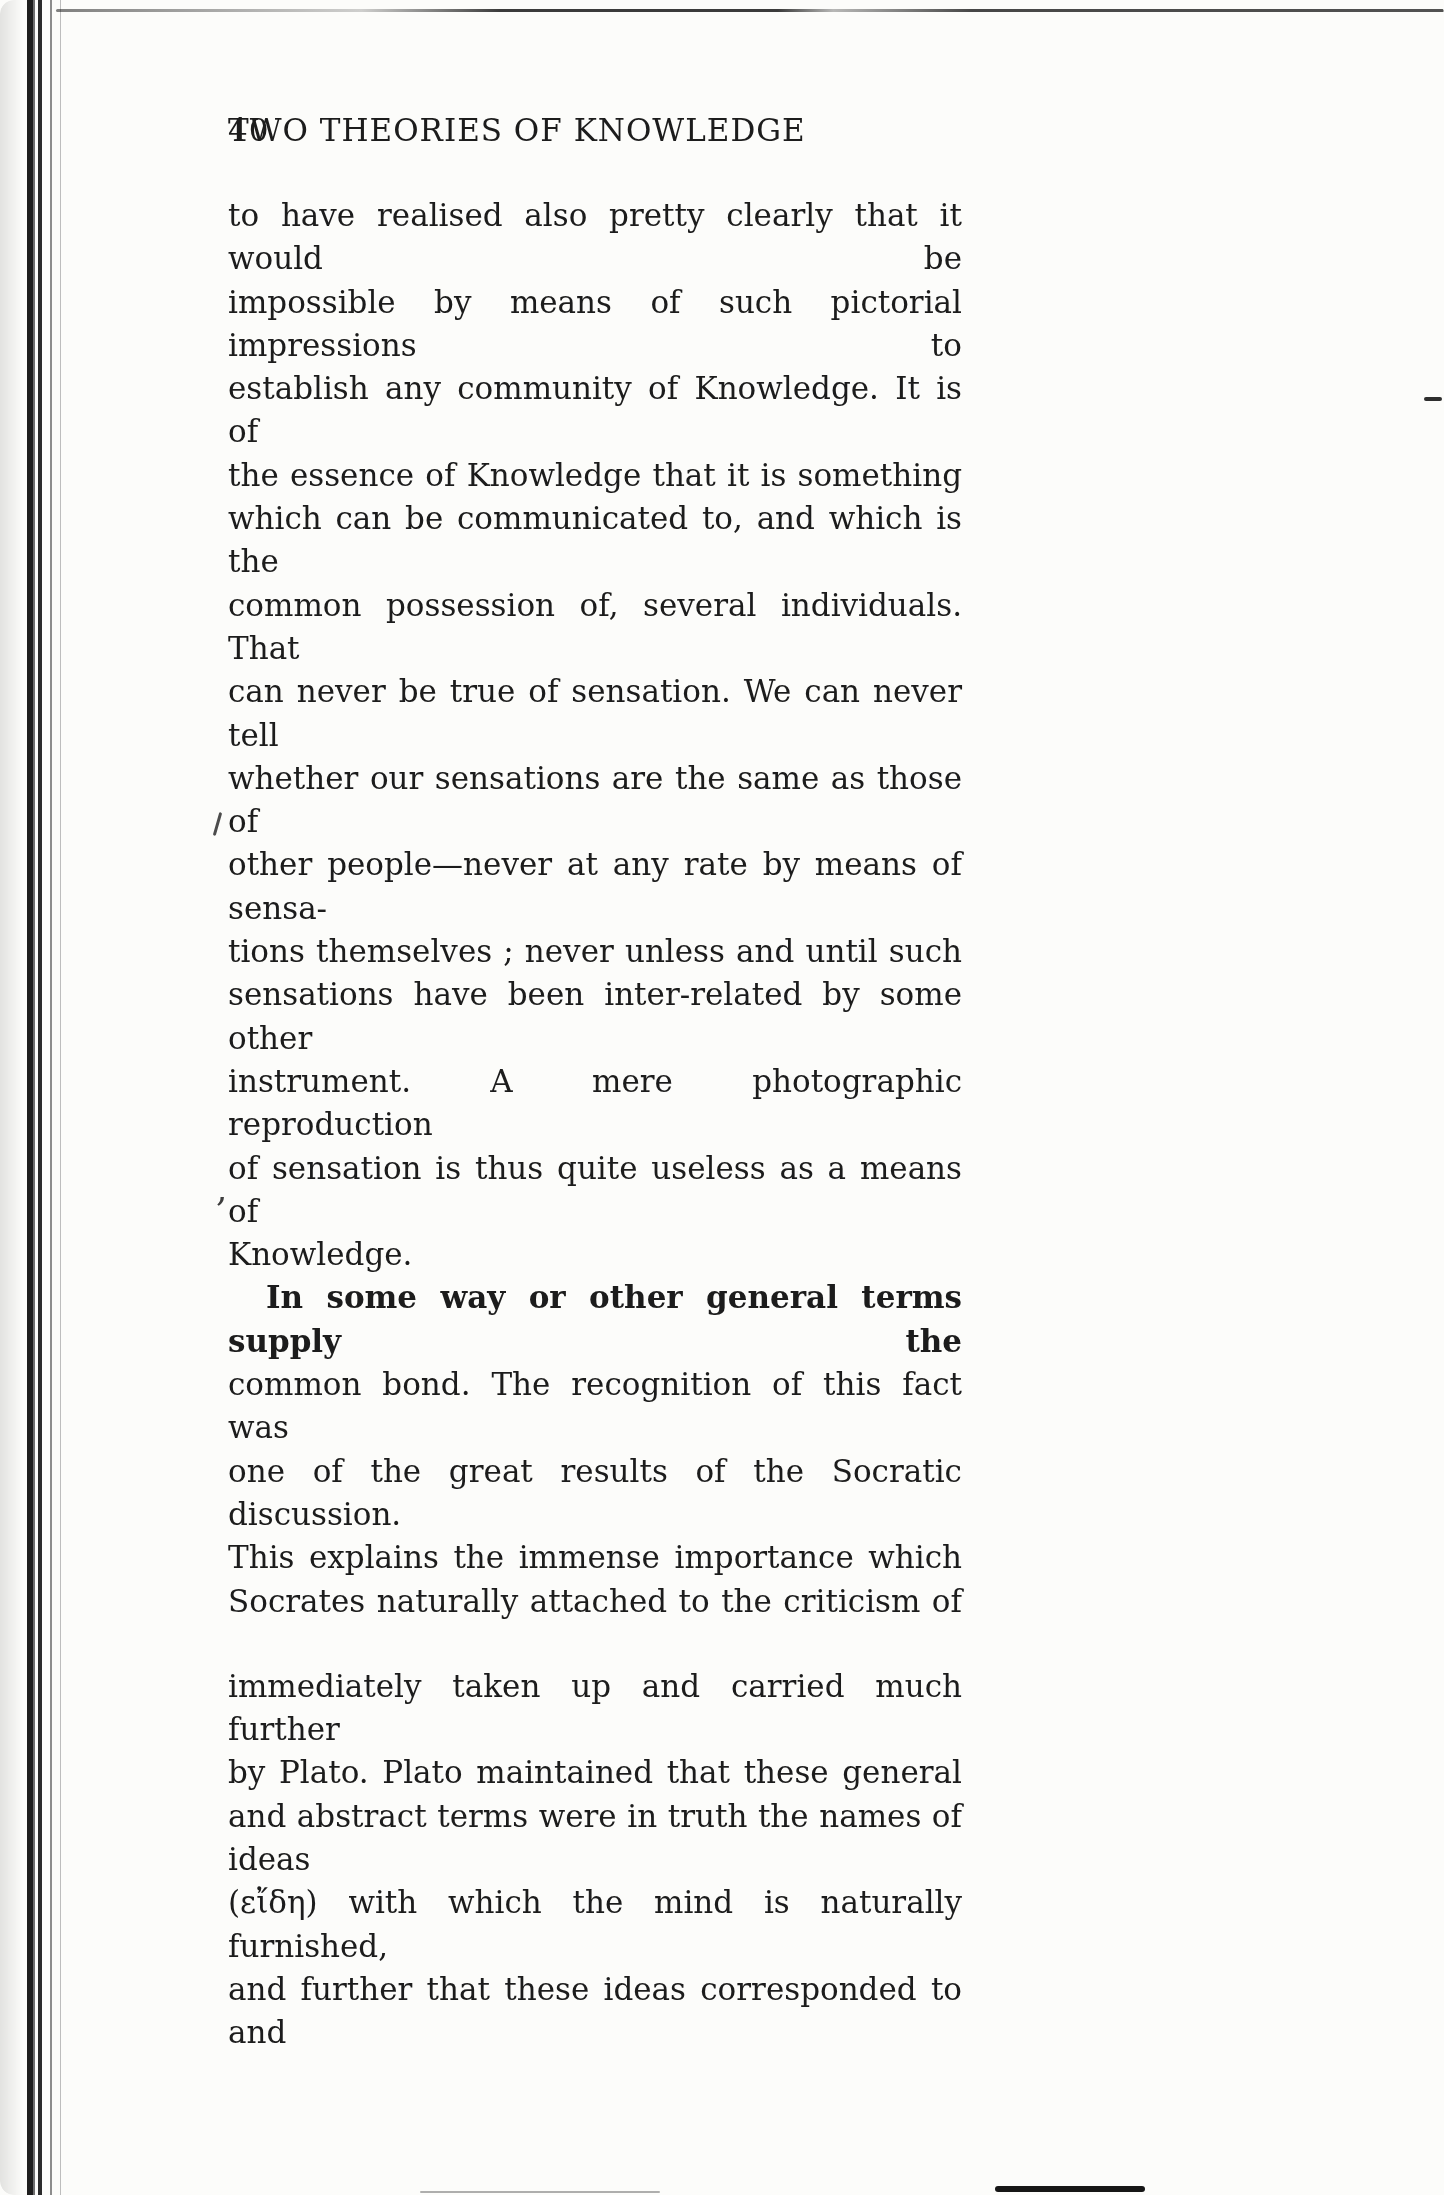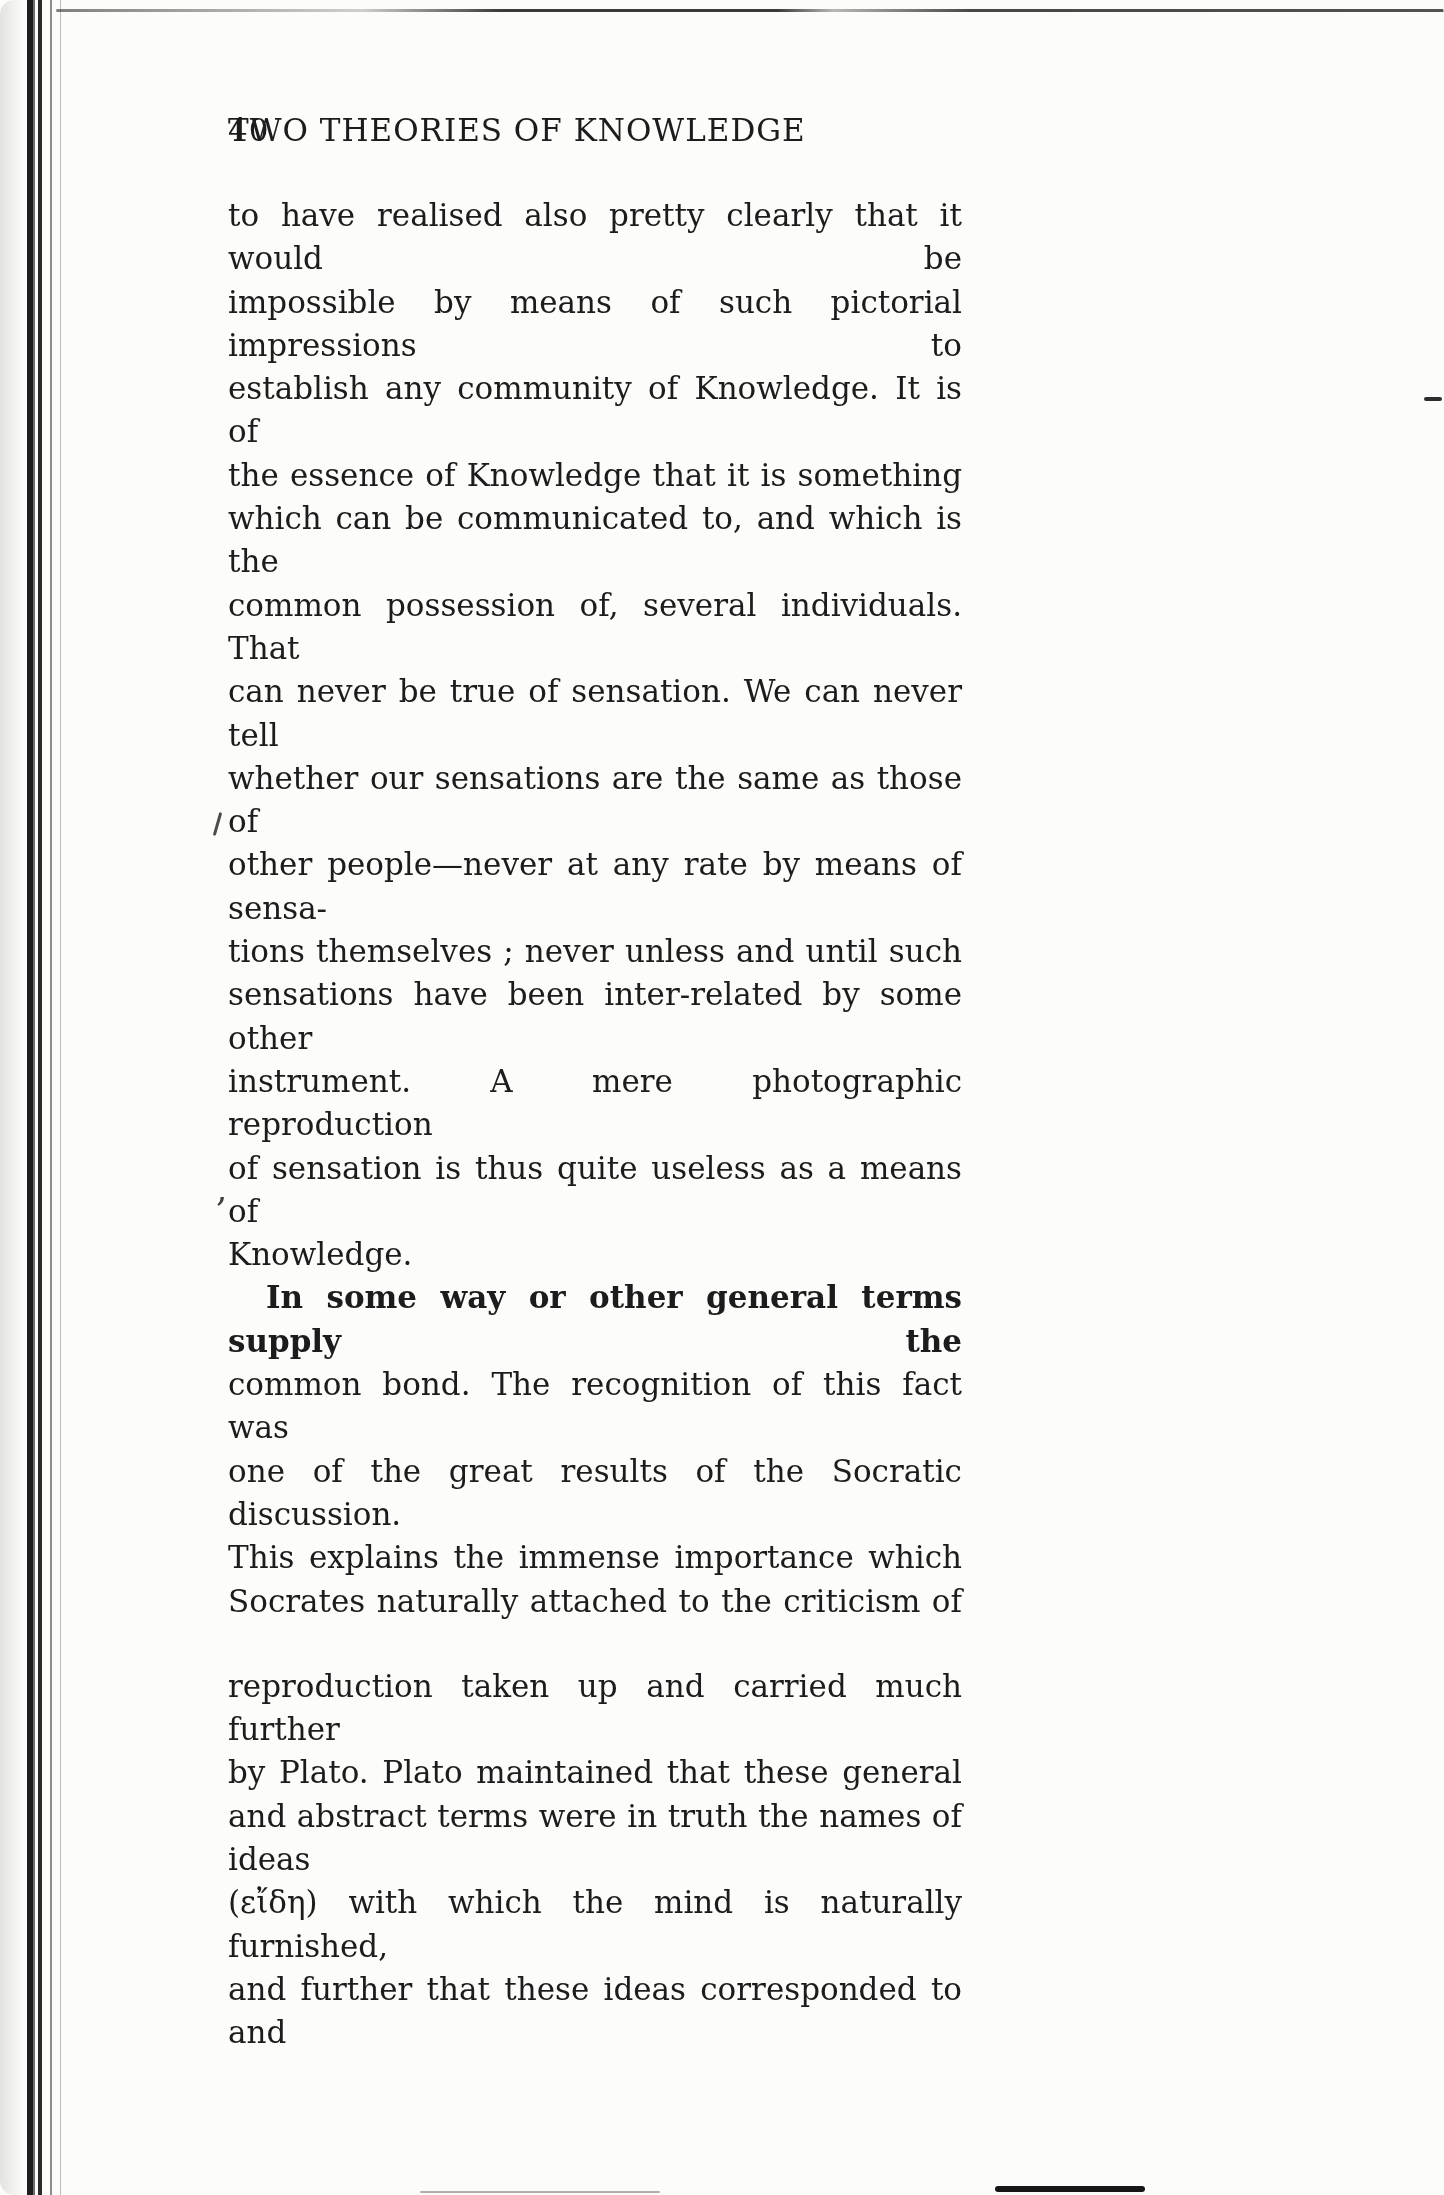--- a/index.html
+++ b/index.html
@@ -119,21 +119,21 @@
 
     <div class="para">
       <div class="line indent">In some way or other general terms supply the</div>
       <div class="line">common bond. The recognition of this fact was</div>
       <div class="line">one of the great results of the Socratic discussion.</div>
       <div class="line">This explains the immense importance which</div>
       <div class="line">Socrates naturally attached to the criticism of</div>
     </div>
 
     <div class="para para-gap">
-      <div class="line">reproduction taken up and carried much further</div>
+      <div class="line">immediately taken up and carried much further</div>
       <div class="line">by Plato. Plato maintained that these general</div>
       <div class="line">and abstract terms were in truth the names of ideas</div>
       <div class="line">(εἴδη) with which the mind is naturally furnished,</div>
       <div class="line">and further that these ideas corresponded to and</div>
     </div>
 
   </main>
 
   <span class="pencil-tick"></span>
   <span class="pencil-comma">,</span>

